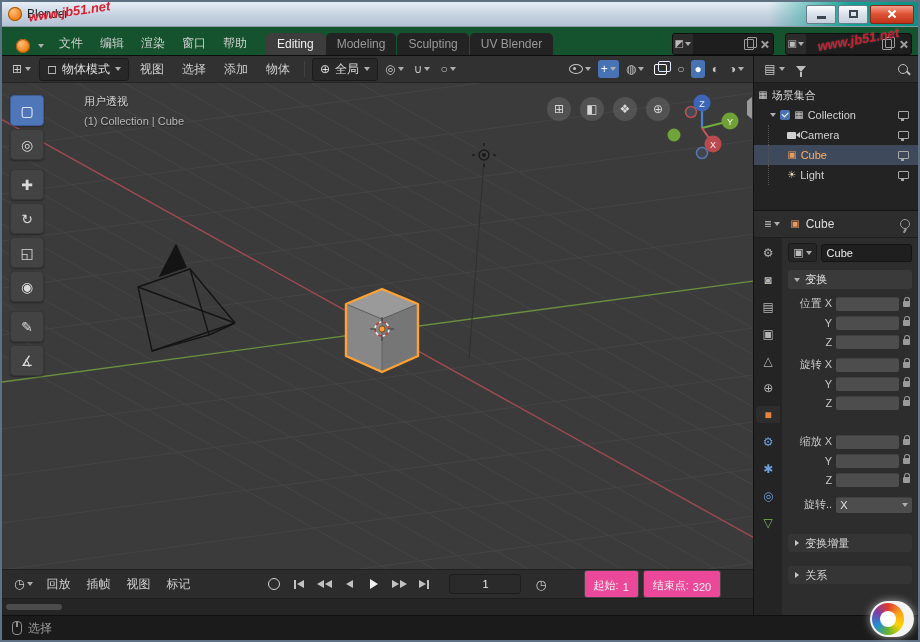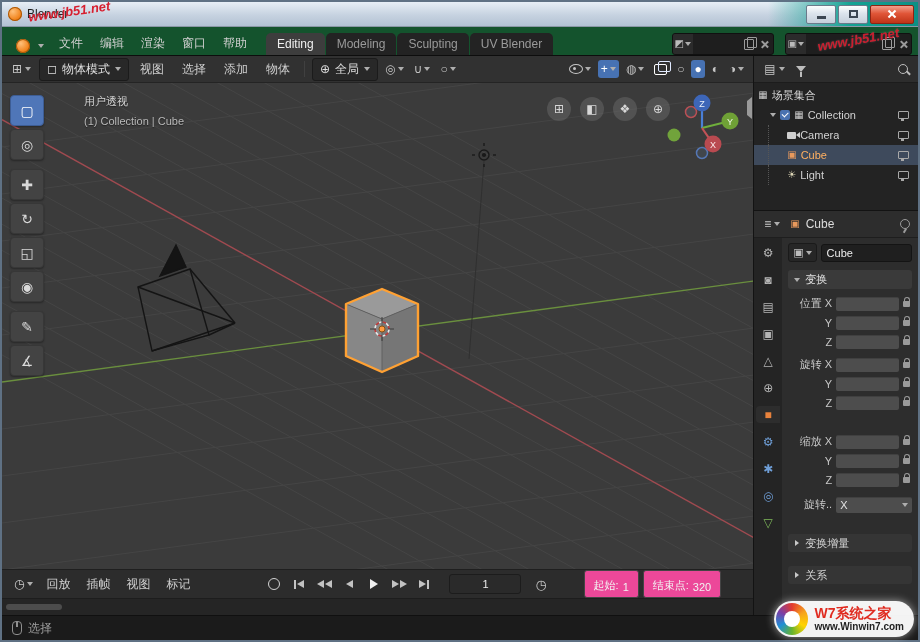--- a/index.html
+++ b/index.html
@@ -654,19 +654,15 @@
         </div>
       </div>
     </div>
   </div>
 
   <div class="statusbar">
     <span class="mouse"></span>
     <span>选择</span>
     <div class="w7">
       <span class="w7logo"></span>
-      <span class="w7txt">
-        <span class="w7brand">W7系统之家</span>
-        <span class="w7url">www.Winwin7.com</span>
-      </span>
     </div>
   </div>
 </div>
 
 </body></html>

